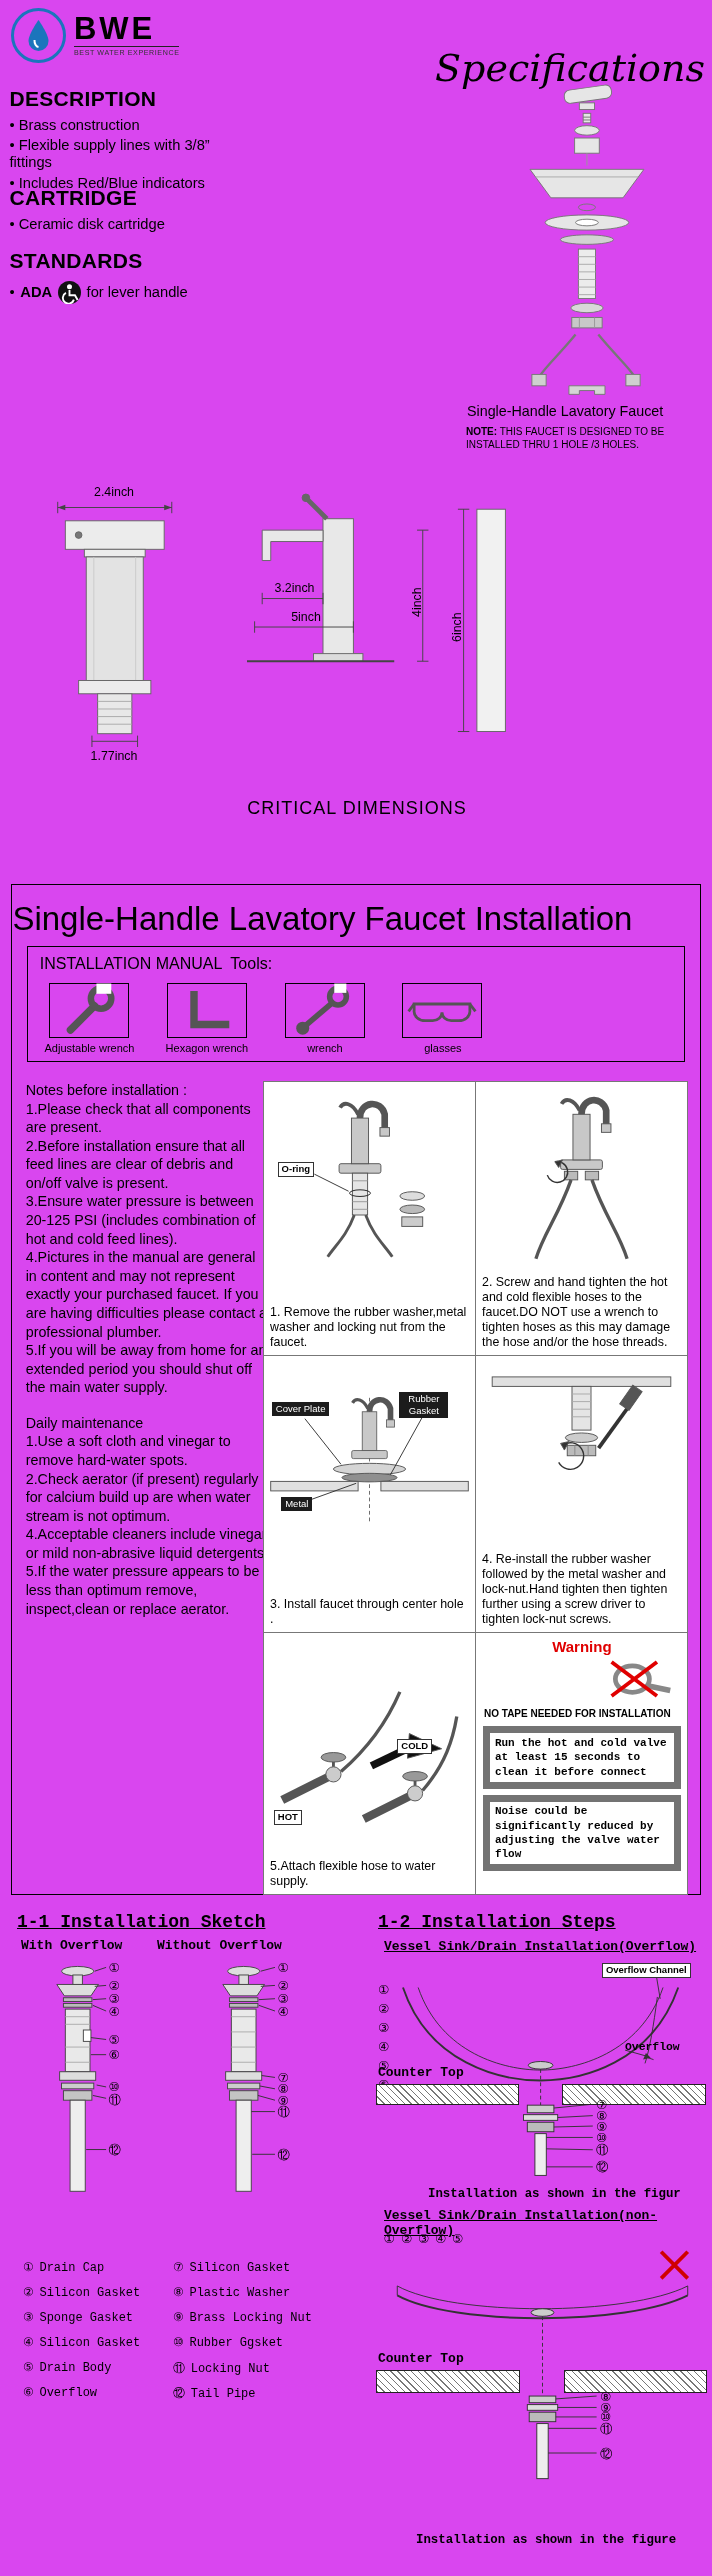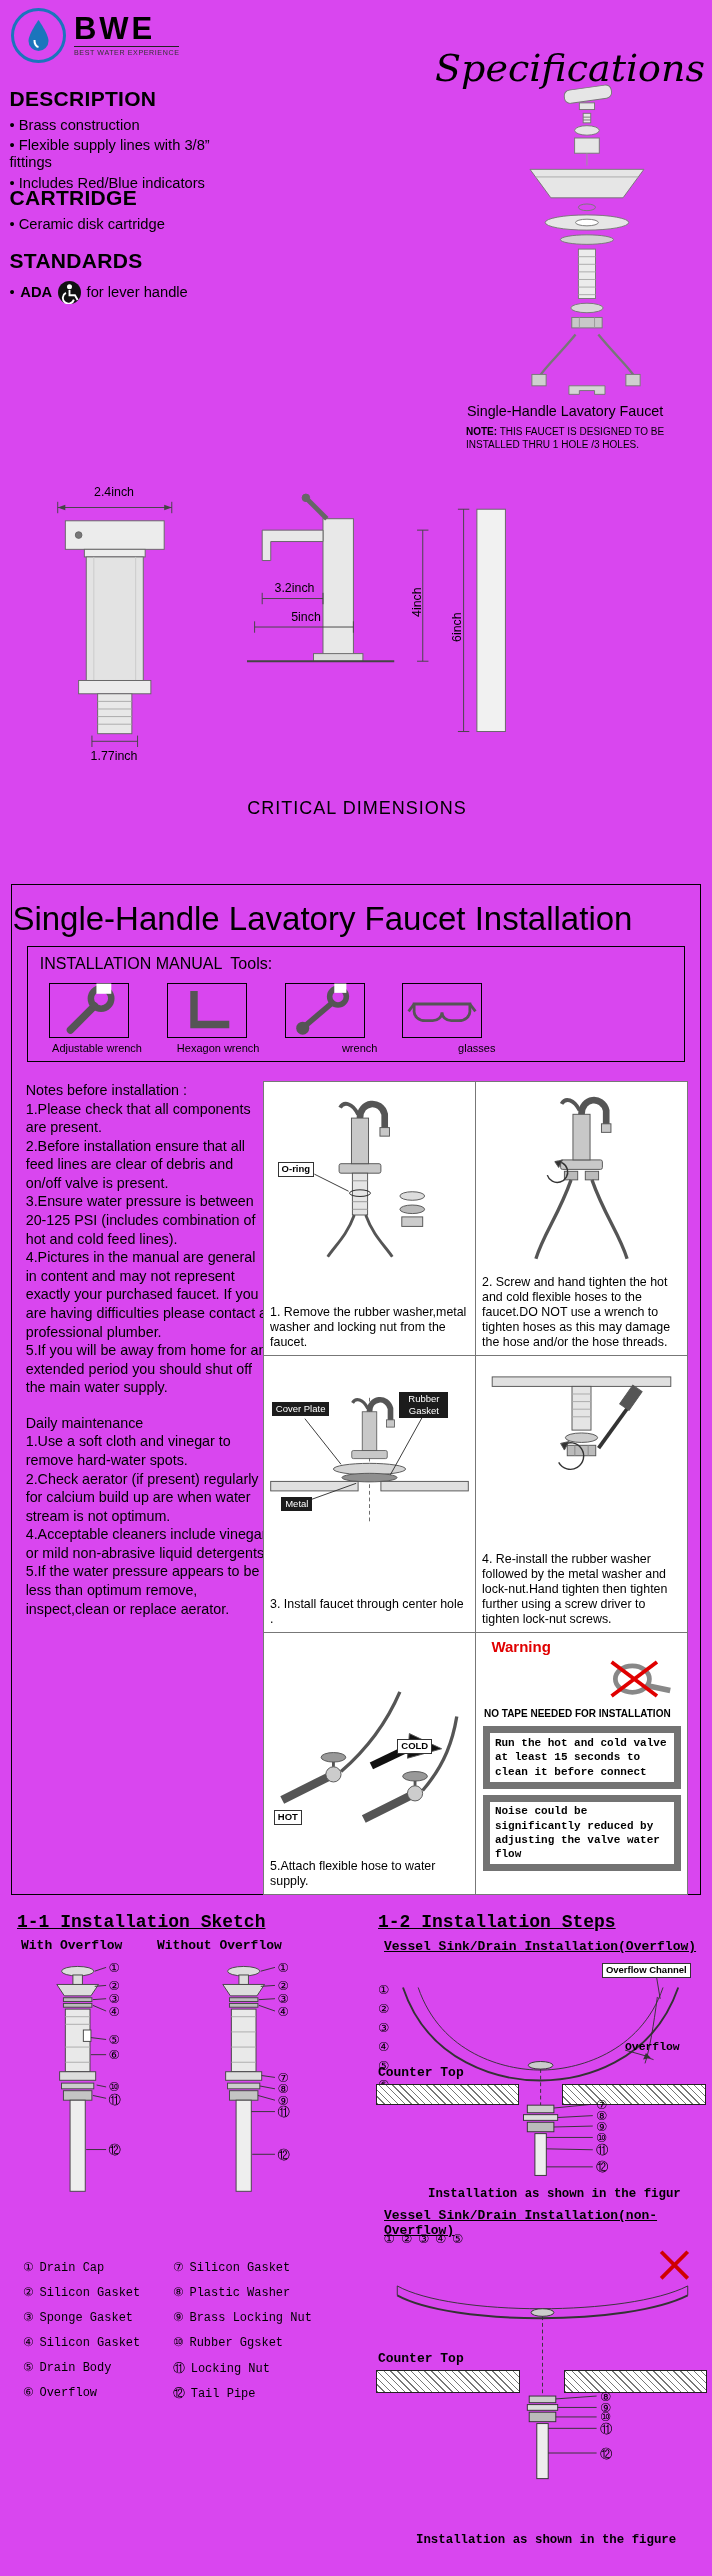--- a/index.html
+++ b/index.html
@@ -25,31 +25,31 @@
   
   .dimlab{position:absolute;font-size:12.4px;text-align:center}
   .vlab{position:absolute;font-size:12.4px;white-space:nowrap;transform:rotate(-90deg);transform-origin:left top}
   .crit{font-size:18px;letter-spacing:1px;text-align:center}
   
   .install-box{left:11.4px;top:884px;width:690px;height:1011px;border:1.4px solid #000}
   .inst-title{position:absolute;left:0;top:15px;width:100%;text-align:left;font-size:33px}
   .tools-panel{position:absolute;left:15px;top:61px;width:658px;height:116px;border:1px solid #000}
   .tools-label{position:absolute;left:11.4px;top:7.6px;font-size:16px;white-space:pre}
   .toolbox{position:absolute;top:36px;width:80px;height:55px;border:1px solid #000;display:flex;align-items:center;justify-content:center}
-  .toollab{position:absolute;top:95px;width:105px;font-size:11px;text-align:right}
+  .toollab{position:absolute;top:95px;width:105px;font-size:11px;text-align:center}
   .notes{position:absolute;left:13.3px;top:196px;width:243px;font-size:14.3px;line-height:1.3}
   .notes p{margin:0}
   .notes .gap{height:17px}
   .steps-grid{position:absolute;left:251px;top:196px;display:grid;grid-template-columns:212px 212px;grid-template-rows:274px 277px 262px;border-top:1px solid #777;border-left:1px solid #777}
   .cell{border-right:1px solid #777;border-bottom:1px solid #777;display:flex;flex-direction:column;position:relative;background:#fff}
   .fig{position:relative;flex:1;display:flex;justify-content:center;align-items:flex-start;overflow:hidden}
   .cap{font-size:12.4px;line-height:1.22;padding:1.9px 5.7px 4.8px}
   .lbl-box{position:absolute;border:1px solid #333;background:#fff;font-size:9.5px;font-weight:bold;padding:0 2.9px;line-height:1.35;white-space:nowrap}
   .lbl-dark{position:absolute;background:#1c1c1c;color:#fff;font-size:9.5px;padding:1px 3.8px;line-height:1.25;text-align:center;white-space:nowrap}
-  .warn-title{color:#e00000;font-weight:bold;font-size:15px;text-align:left;padding:4.8px 15px 0}
+  .warn-title{color:#e00000;font-weight:bold;font-size:15px;text-align:center;padding:4.8px 15px 0}
   .tape-wrap{text-align:right;padding:1.9px 13.3px 0}
   .no-tape{font-size:10px;font-weight:bold;padding:1.9px 7.6px}
   .warn-box{border:7px solid #737373;margin:5.7px 6.7px 0;padding:2.9px 4.8px;font-family:"Liberation Mono",monospace;font-size:11px;font-weight:bold;line-height:1.3}
   
   .mb{font-family:"Liberation Mono",monospace;font-weight:bold}
   .sect-title{font-size:18px;text-decoration:underline}
   .sub-title{font-size:13px;text-decoration:underline}
   .mini-title{font-size:13px}
   .co{position:absolute;font-size:12.4px;line-height:1;font-family:"DejaVu Sans",sans-serif}
   .leg-col{position:absolute;width:152px}

